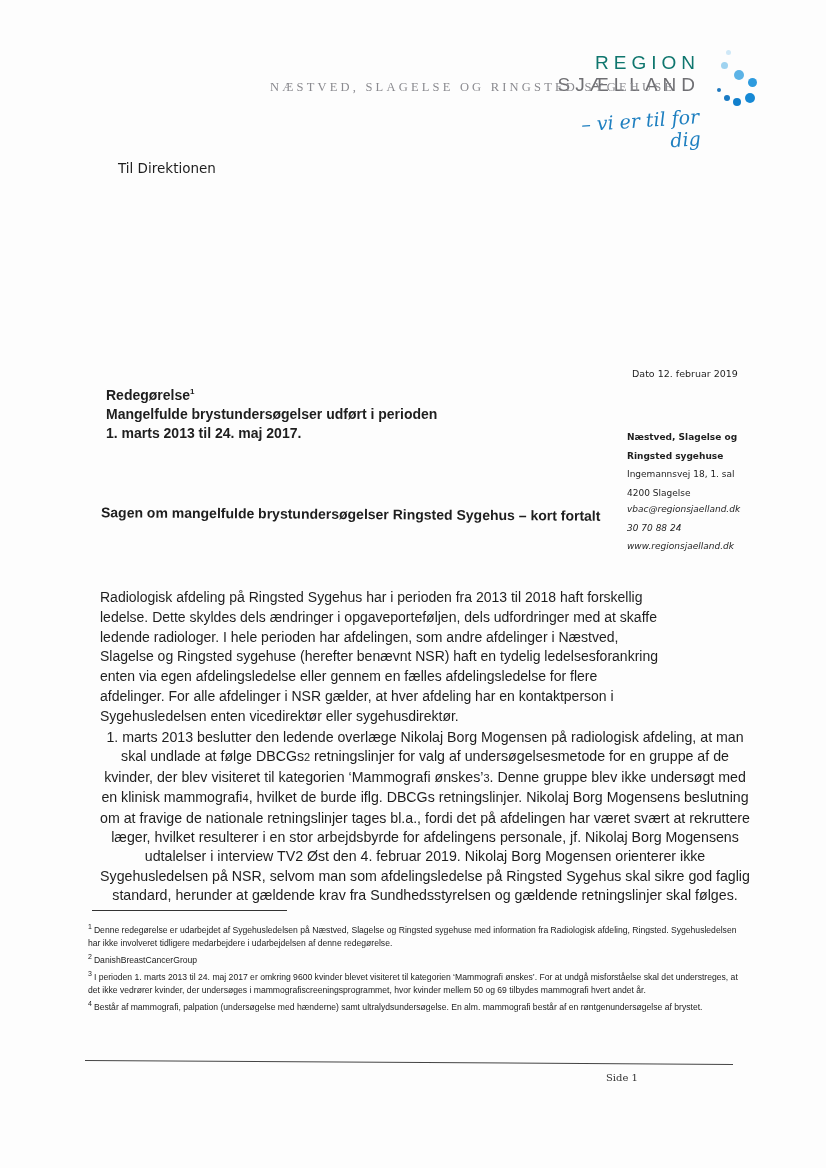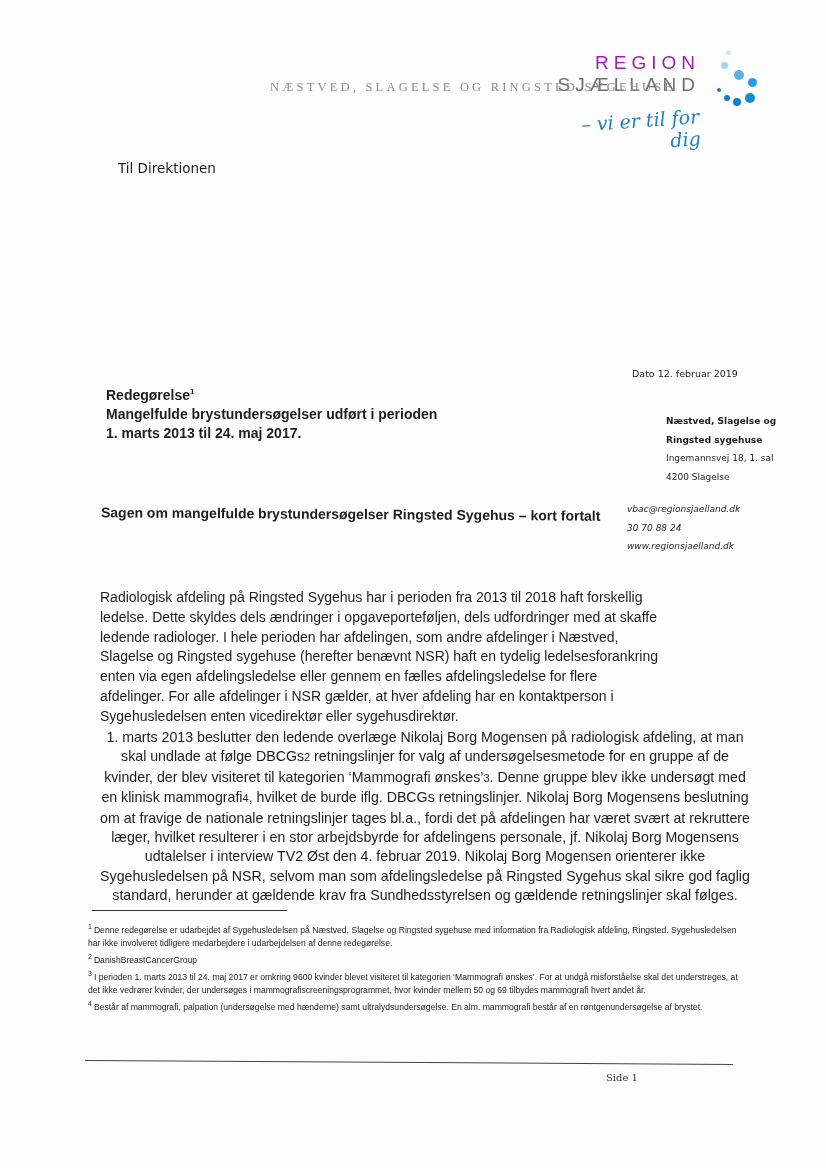--- a/index.html
+++ b/index.html
@@ -6,40 +6,40 @@
   body {
     width: 826px; height: 1168px; background: #fdfdfd; position: relative; overflow: hidden;
     font-family: "DejaVu Sans", "Liberation Sans", sans-serif; color: #1e1e1e;
   }
   .abs { position: absolute; }
   
   .logo-line1 {
     left: 470px; top: 52px; width: 230px; text-align: right;
     font-family: "Liberation Sans", sans-serif; font-size: 19px; letter-spacing: 5px; color: #6f6f73;
   }
-  .logo-line1 .faint { color: #a21caf; }
+  .logo-line1 .faint { color: #0f766e; }
   .logo-line2 {
     left: 270px; top: 80px; width: 430px; text-align: left;
     font-family: Liberation Serif, serif; font-size: 12.5px; letter-spacing: 3.2px; color: #8a8a8f;
   }
   .tagline {
     left: 560px; top: 110px; width: 140px; text-align: right;
     font-family: "DejaVu Serif", serif; font-style: italic; font-size: 19px; color: #1e7fc0; transform: rotate(-4deg);
   }
   .dots { left: 712px; top: 48px; width: 50px; height: 62px; }
   .dot { position: absolute; border-radius: 50%; }
 
   .to-line { left: 118px; top: 160px; font-size: 13.5px; }
 
   .title-block { left: 106px; top: 344px; font-family: Liberation Sans, sans-serif; font-weight: bold; font-size: 14px; line-height: 19px; margin-top: 38px; }
   .title-block sup { font-size: 8px; vertical-align: 6px; }
 
   .date { left: 632px; top: 368px; font-size: 9.5px; }
 
-  .sidebar { left: 627px; top: 412px; font-size: 9px; line-height: 18.5px; margin-left: 39px; }
+  .sidebar { left: 627px; top: 428px; font-size: 9px; line-height: 18.5px; }
   .sidebar .b { font-weight: bold; }
 
   .contact { left: 627px; top: 500px; font-size: 9px; line-height: 18.5px; font-style: italic; }
 
   .section-heading {
     left: 101px; top: 506px; font-family: "Liberation Sans", sans-serif; font-weight: bold; font-size: 14px;
     transform: rotate(0.4deg);
   }
 
   .para1 {

